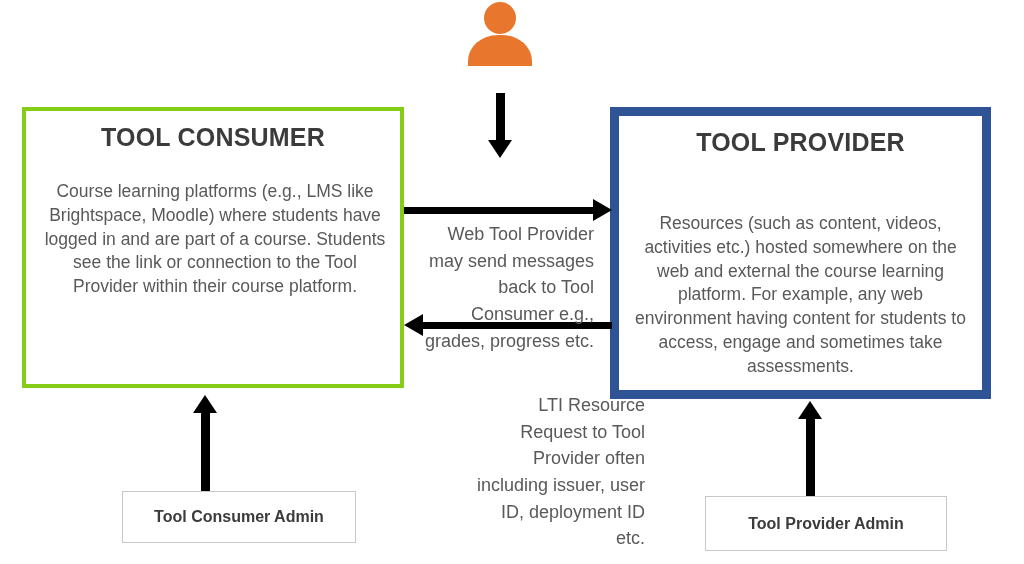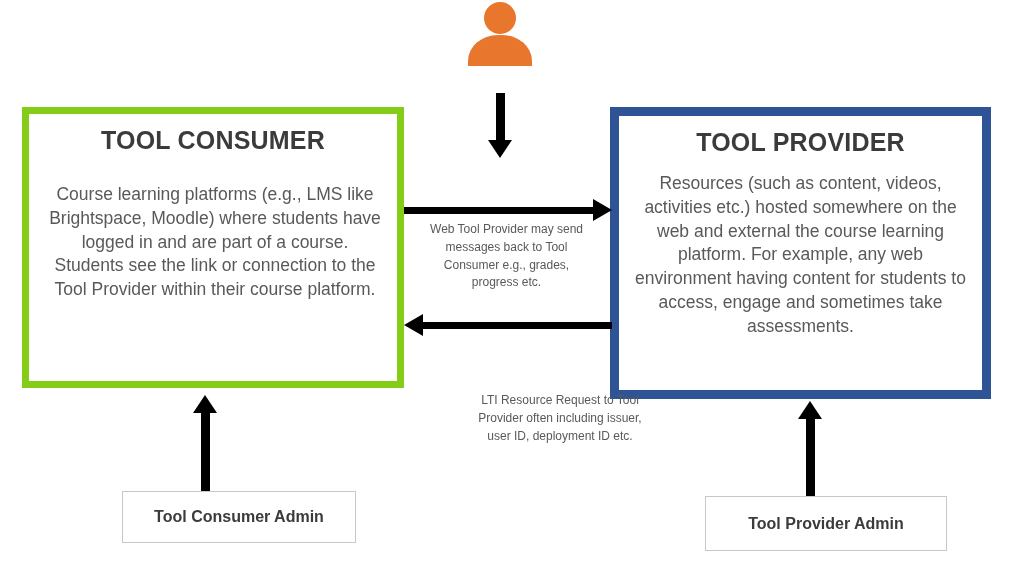--- a/index.html
+++ b/index.html
@@ -106,52 +106,53 @@
     display: flex;
     flex-direction: column;
     align-items: center;
     text-align: center;
   }
   #tool-consumer-box {
     left: 22px;
     top: 107px;
     width: 382px;
     height: 281px;
-    border: 7px solid #84cc16;
+    border: 4px solid #84cc16;
   }
   #tool-provider-box {
     left: 610px;
     top: 107px;
     width: 381px;
     height: 292px;
     border: 9px solid #2e5496;
+    gap: 40px;
   }
   .box-title {
     font-size: 25px;
     font-weight: bold;
     color: #3b3b3b;
     letter-spacing: 0.2px;
     margin-top: 12px;
   }
   .box-body {
     font-size: 17.5px;
     line-height: 1.36;
     color: #595959;
     padding: 0 12px;
   }
   #tool-consumer-box .box-body { margin-top: 28px; padding-left: 16px; }
   #tool-provider-box .box-body { margin-top: 15px; }
 
   
   .mid-caption {
     position: absolute;
-    font-size: 12px;
+    font-size: 18px;
     line-height: 1.48;
     color: #595959;
-    text-align: center;
+    text-align: right;
   }
   #caption-upstream {
     left: 419px;
     top: 221px;
     width: 175px;
   }
   #caption-downstream {
     left: 427px;
     top: 392px;
     width: 170px;

